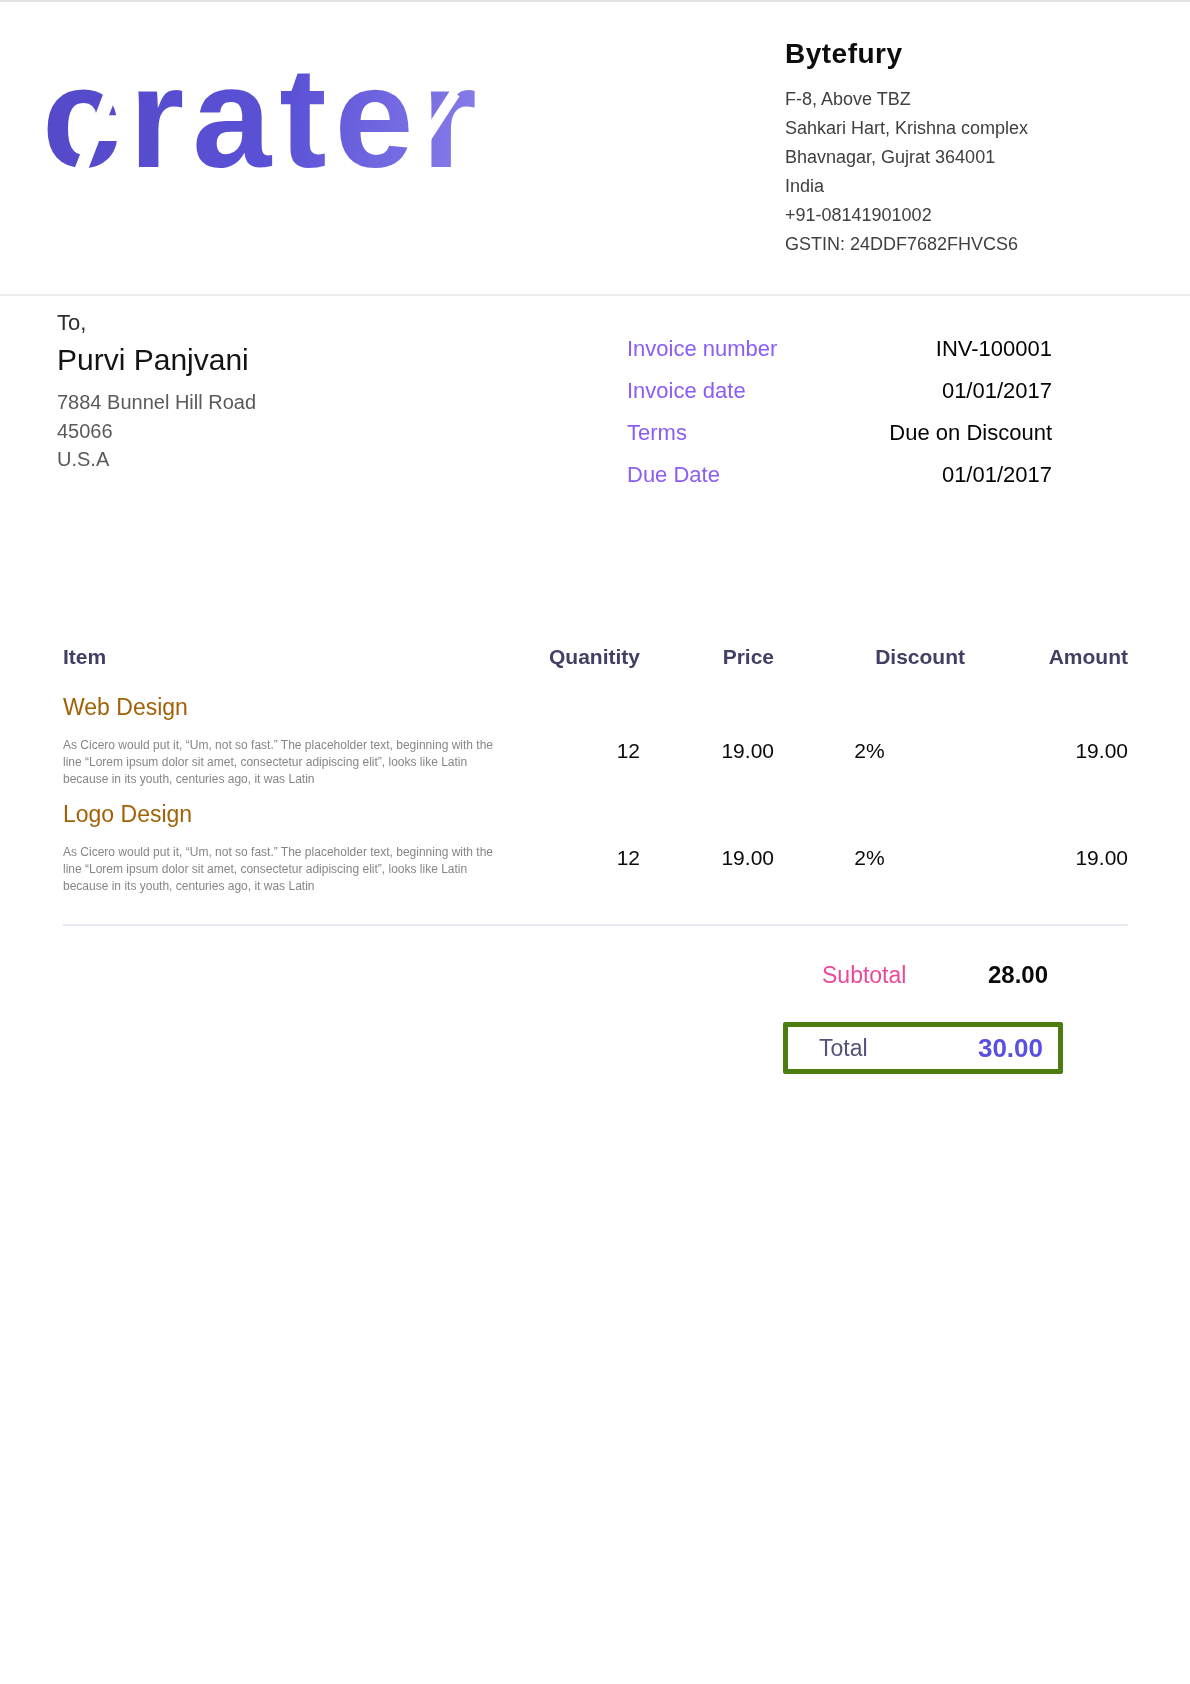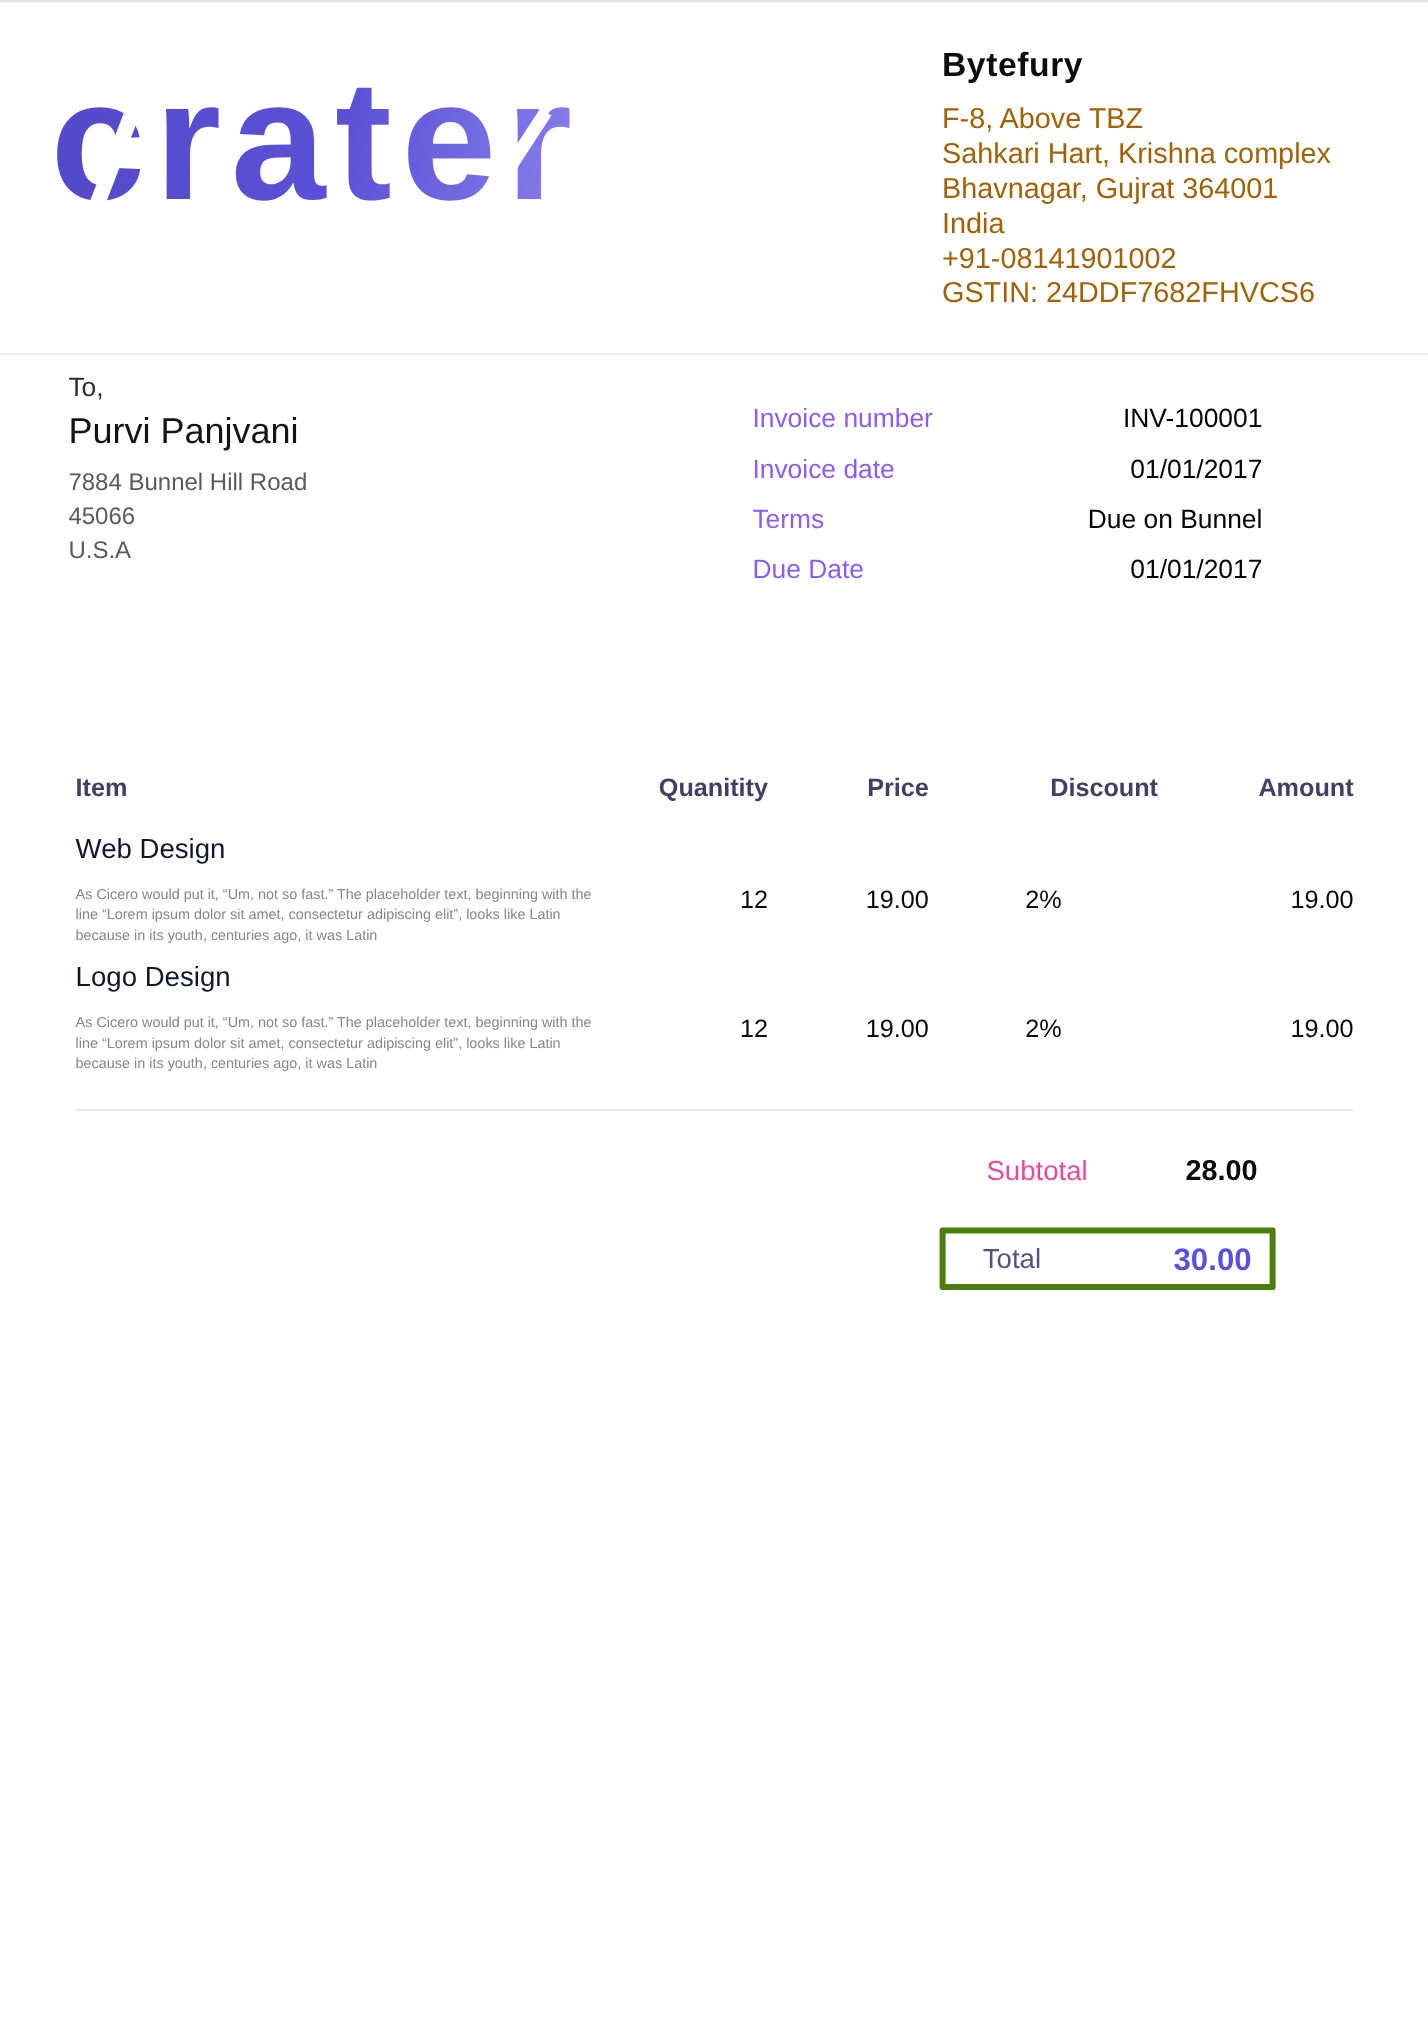--- a/index.html
+++ b/index.html
@@ -13,21 +13,21 @@
     .logo-text{background:linear-gradient(100deg,#5449c8 0%,#5b51d6 55%,#8a80ec 100%);
       -webkit-background-clip:text;background-clip:text;-webkit-text-fill-color:transparent;color:transparent;}
   }
   .logo-slash{position:absolute;background:#ffffff;z-index:2;}
   .slash-c{left:44px;top:46px;width:13px;height:92px;transform:rotate(21deg);}
   .slash-r{left:390px;top:40px;width:11px;height:64px;transform:rotate(33deg);}
 
   .company{position:absolute;left:785px;top:34px;width:390px;}
   .company-name{font-size:28px;font-weight:700;color:#0d0d0d;letter-spacing:.5px;line-height:36px;}
   .company-lines{margin-top:13px;}
-  .company-line{font-size:24px;line-height:29px;color:#a16207;}
+  .company-line{font-size:18px;line-height:29px;color:#404040;}
 
   .header-divider{position:absolute;left:0;top:292px;width:100%;height:2px;background:#ededed;}
 
   
   .bill-to{position:absolute;left:57px;top:306px;width:480px;}
   .to-label{font-size:22px;line-height:30px;color:#2e2e2e;}
   .to-name{font-size:30px;line-height:40px;color:#141414;font-weight:500;margin-top:2px;}
   .to-lines{margin-top:8px;}
   .to-line{font-size:20px;line-height:28.5px;color:#5a5a5a;}
 
@@ -38,21 +38,21 @@
   .meta-value{font-size:22px;color:#040405;font-weight:500;}
 
   
   .tbl-grid{display:grid;grid-template-columns:427px 150px 134px 191px 163px;}
   .tbl-head{position:absolute;left:63px;top:640px;width:1065px;font-size:21px;font-weight:700;color:#413f63;line-height:30px;}
   .th{text-align:right;}
   .th.first{text-align:left;}
   .item-row{position:absolute;left:63px;width:1065px;}
   .row-1{top:690px;}
   .row-2{top:797px;}
-  .item-name{font-size:23px;line-height:30px;color:#0f172a;}
+  .item-name{font-size:23px;line-height:30px;color:#a16207;}
   .item-desc{margin-top:15px;width:432px;font-size:12px;line-height:17px;color:#868686;}
   .cell-num{padding-top:45px;font-size:21px;color:#0a0a0a;text-align:right;line-height:28px;}
   .cell-num.center{text-align:center;}
 
   .totals-divider{position:absolute;left:63px;top:922px;width:1065px;height:2px;background:#e9e9f5;}
 
   
   .totals{position:absolute;left:783px;top:958px;width:280px;}
   .tot-row{display:flex;justify-content:space-between;align-items:baseline;line-height:30px;padding:0 15px 0 39px;margin-bottom:12px;}
   .tot-label{font-size:23px;color:#ec4899;}
@@ -101,21 +101,21 @@
     <div class="meta-row">
       <span class="meta-label">Invoice number</span>
       <span class="meta-value">INV-100001</span>
     </div>
     <div class="meta-row">
       <span class="meta-label">Invoice date</span>
       <span class="meta-value">01/01/2017</span>
     </div>
     <div class="meta-row">
       <span class="meta-label">Terms</span>
-      <span class="meta-value">Due on Bunnel</span>
+      <span class="meta-value">Due on Discount</span>
     </div>
     <div class="meta-row">
       <span class="meta-label">Due Date</span>
       <span class="meta-value">01/01/2017</span>
     </div>
   </div>
 
   <div class="tbl-head tbl-grid">
     <div class="th first">Item</div>
     <div class="th">Quanitity</div>

